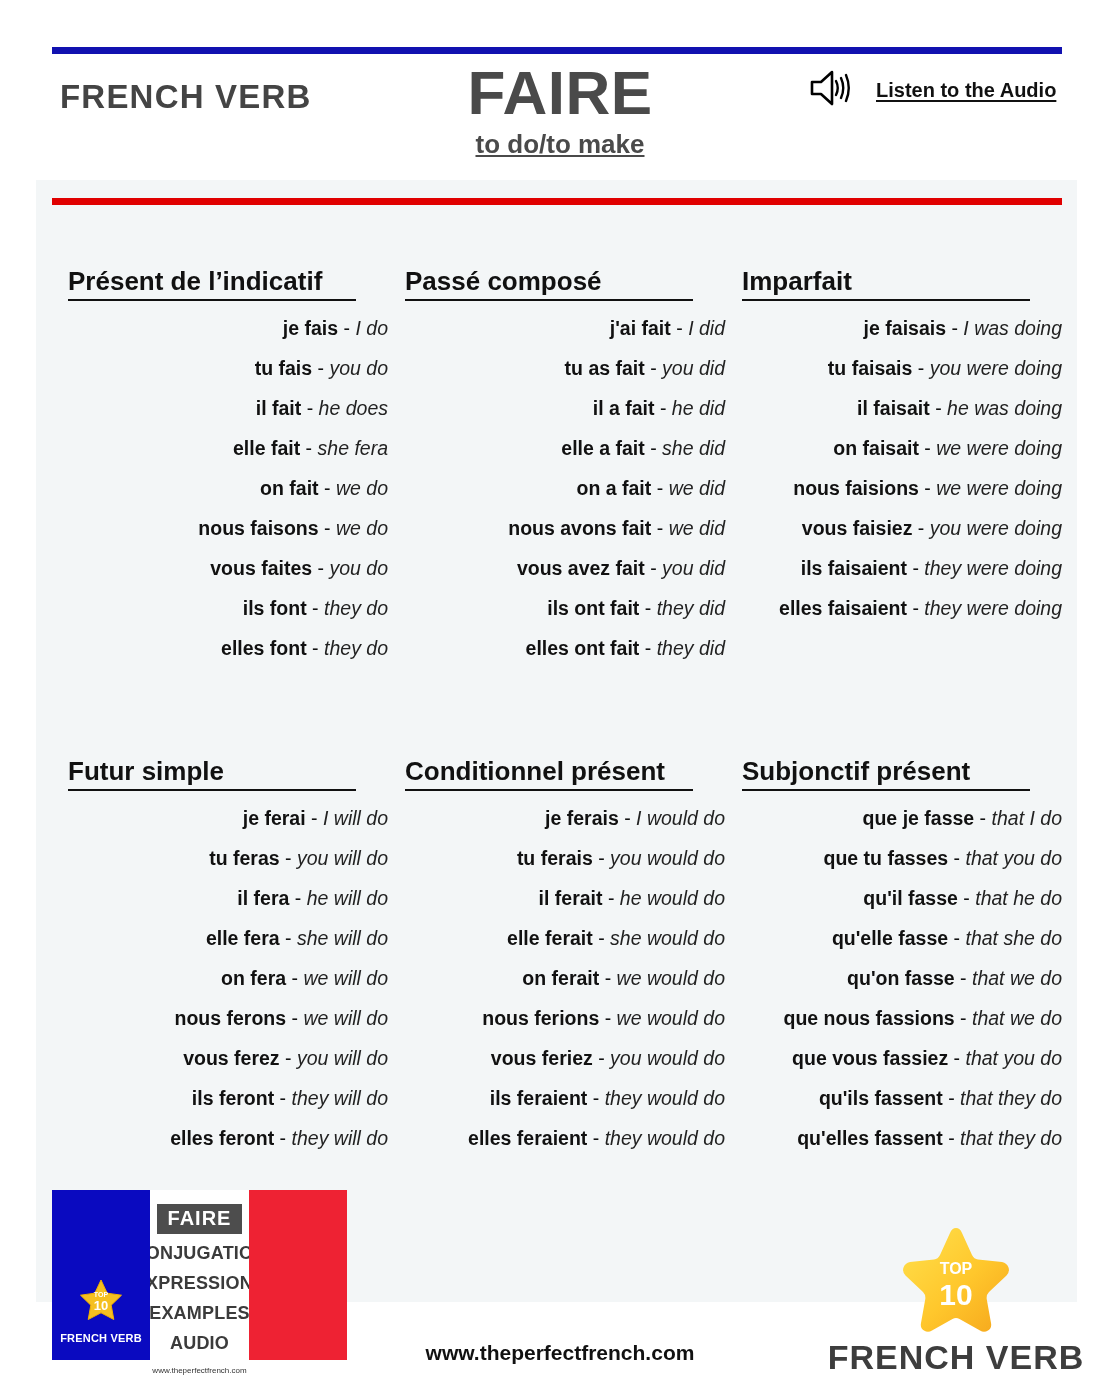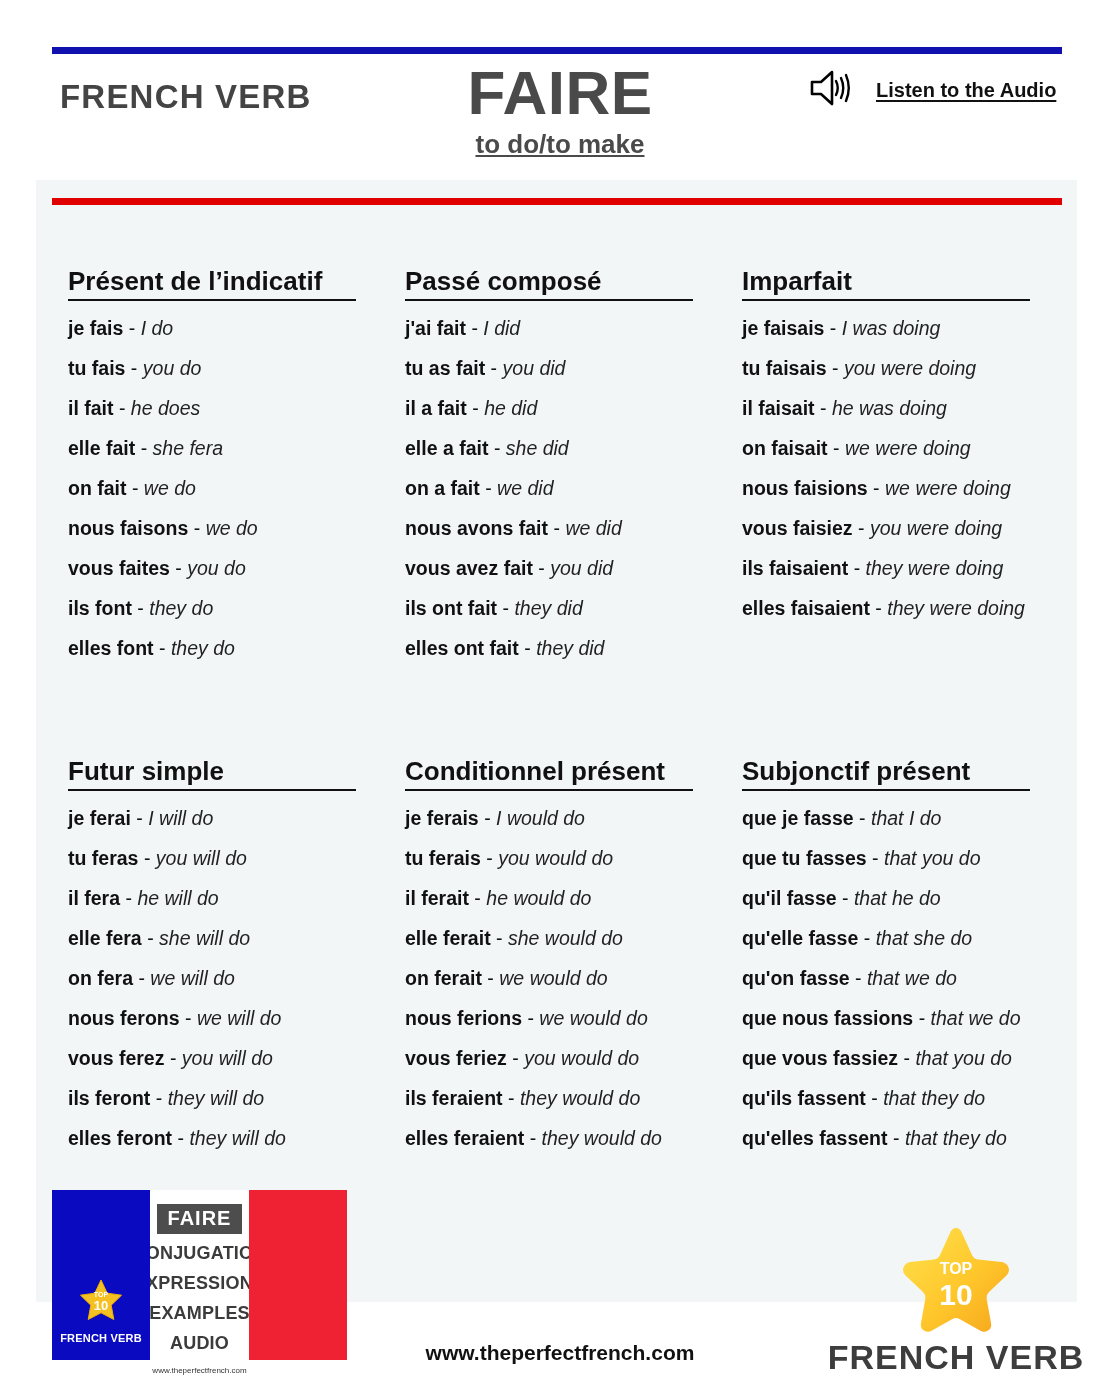--- a/index.html
+++ b/index.html
@@ -110,20 +110,21 @@
     width: 288px;
     height: 0;
     border-top: 2px solid #111111;
     margin-bottom: 7px;
   }
   .conj-row {
     font-size: 19.5px;
     line-height: 40px;
     color: #111111;
     white-space: nowrap;
+    text-align: right;
   }
   .conj-fr { font-weight: bold; }
   .conj-dash { font-weight: normal; }
   .conj-en { font-style: italic; color: #222222; }
 
   
   #flag-badge {
     position: absolute;
     left: 52px; top: 1190px;
     width: 295px; height: 170px;

